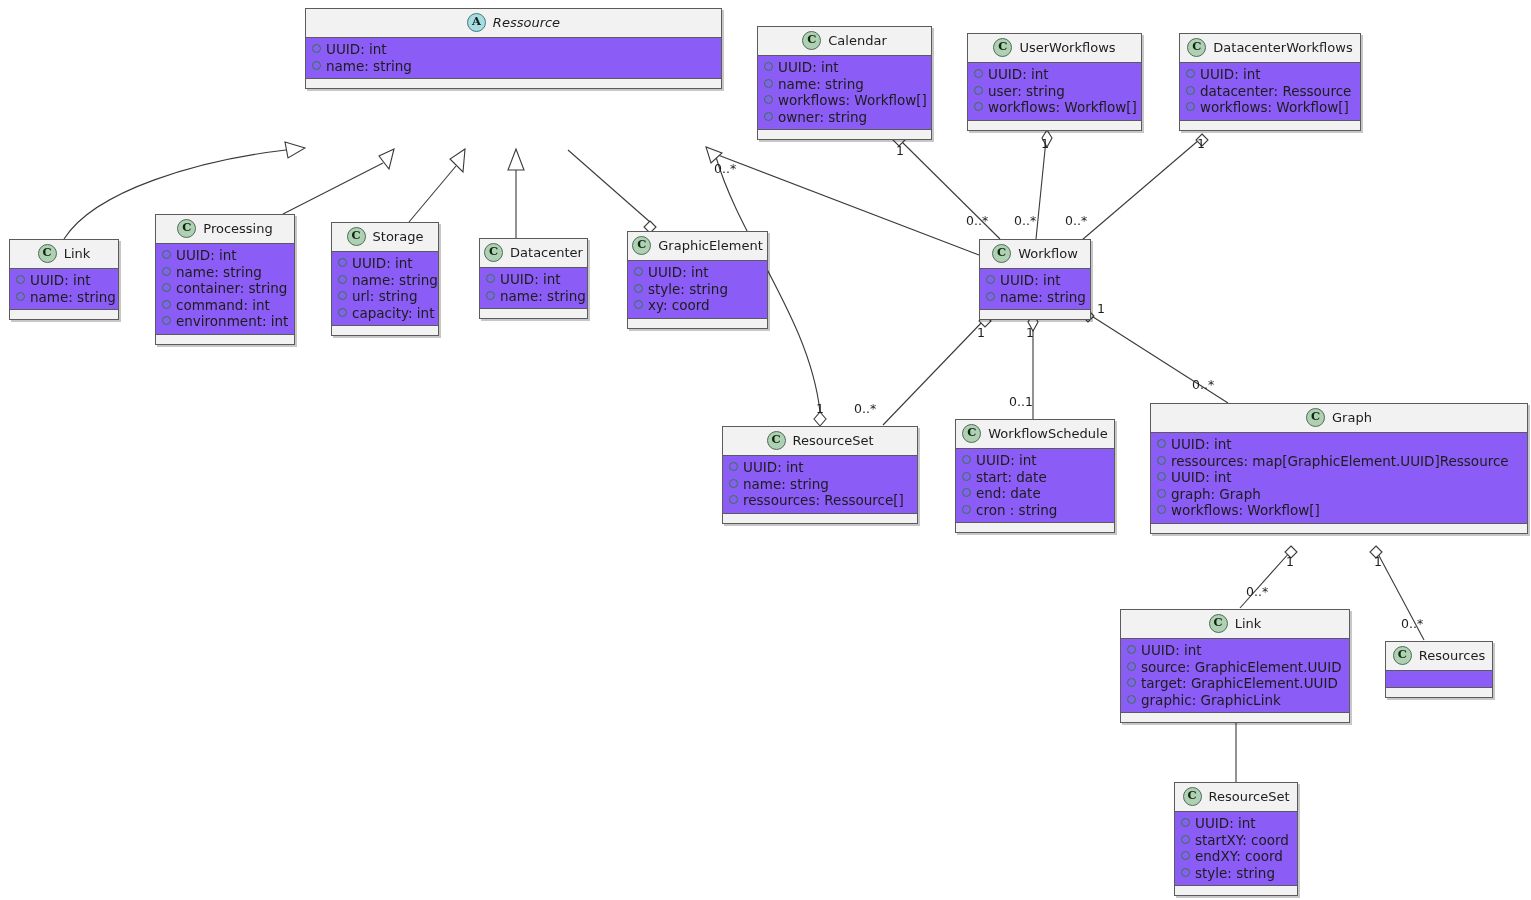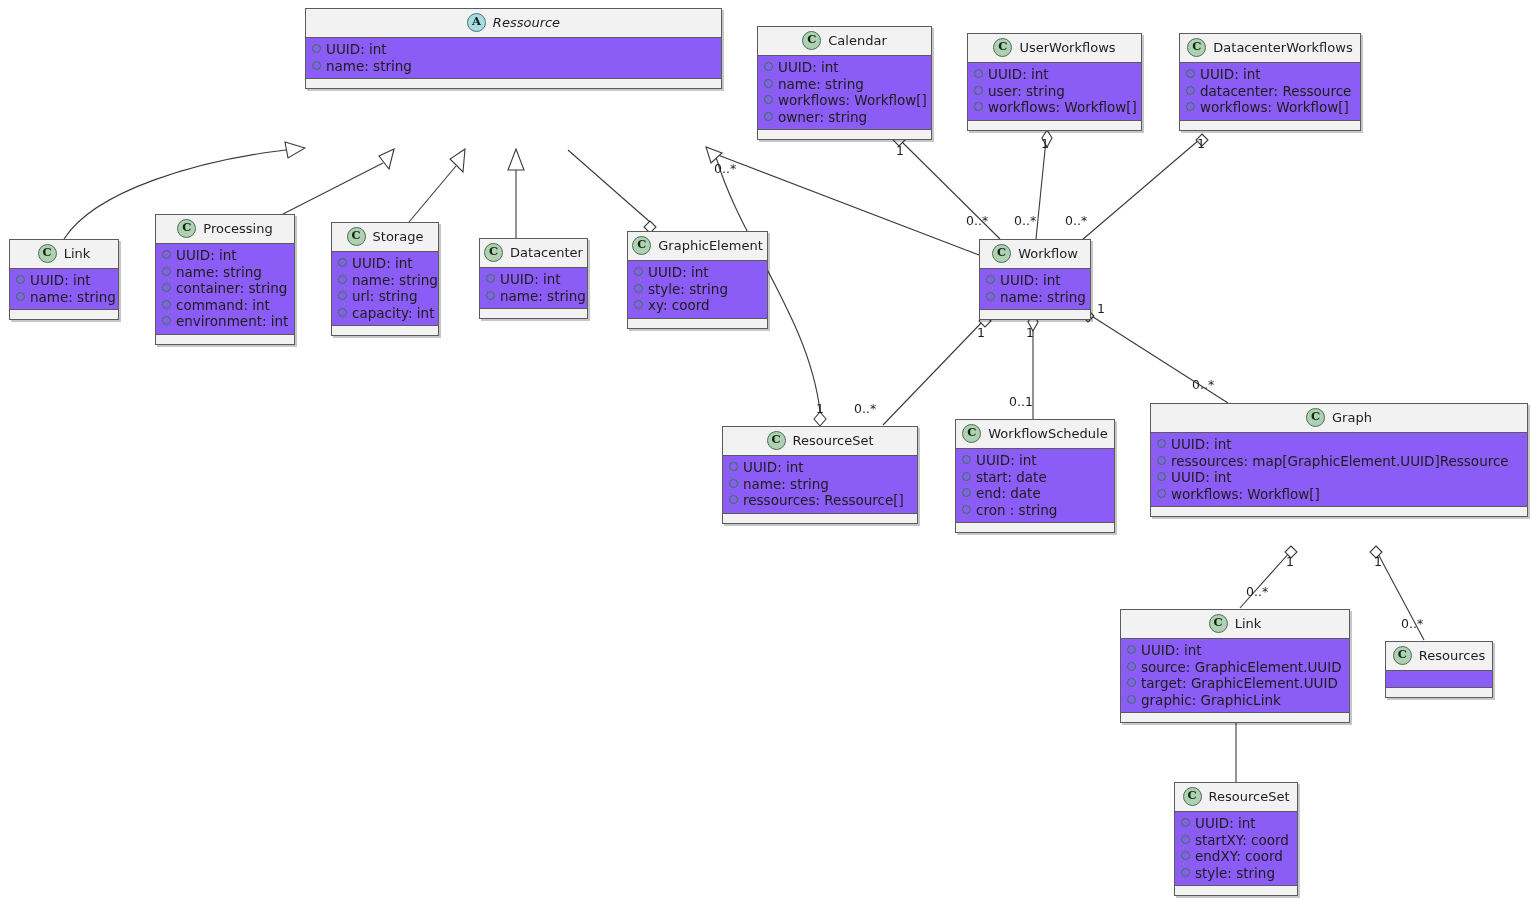--- a/index.html
+++ b/index.html
@@ -490,20 +490,24 @@
           <div class="attr-row">
             <span class="attr-vis"></span>
             <span>ressources: map[GraphicElement.UUID]Ressource</span>
           </div>
           <div class="attr-row">
             <span class="attr-vis"></span>
             <span>UUID: int</span>
           </div>
           <div class="attr-row">
             <span class="attr-vis"></span>
+            <span>graph: Graph</span>
+          </div>
+          <div class="attr-row">
+            <span class="attr-vis"></span>
             <span>workflows: Workflow[]</span>
           </div>
         </div>
         <div class="class-methods"></div>
       </div>
       <div class="uml-class" style="left: 1120px; top: 609px; width: 230px;">
         <div class="class-header">
           <div class="class-icon">C</div>
           <div class="class-title">Link</div>
         </div>

